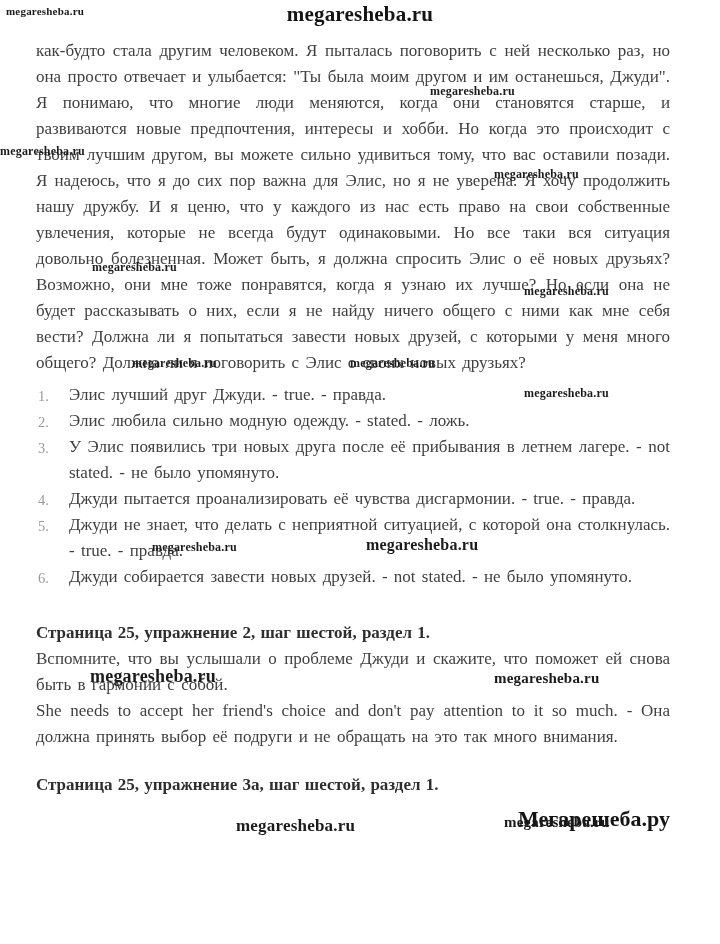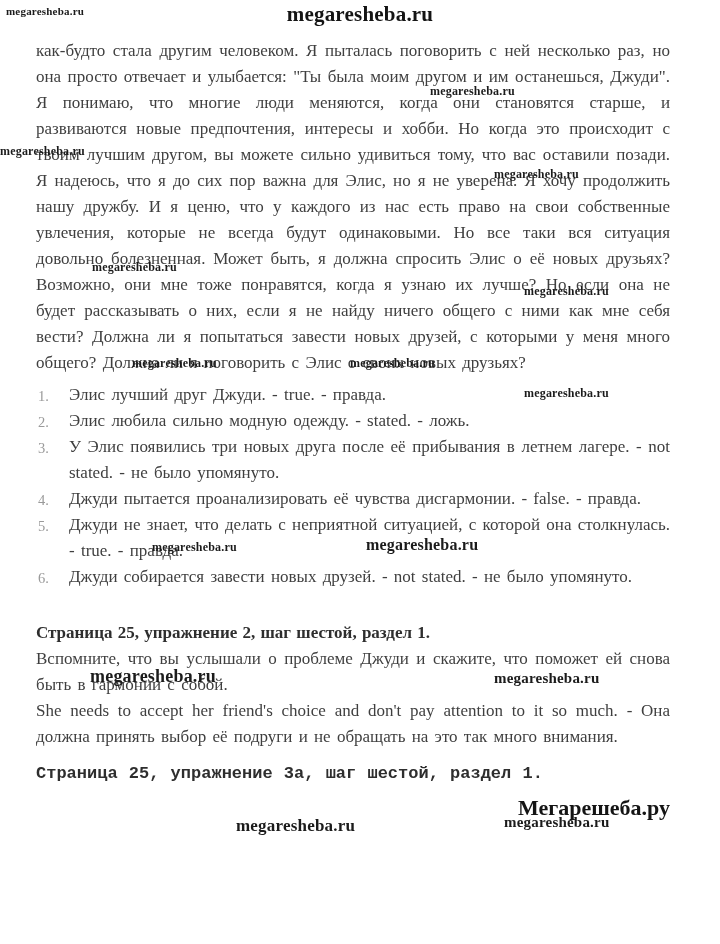--- a/index.html
+++ b/index.html
@@ -55,21 +55,21 @@
   .heading {
     margin: 0;
     font-size: 17px;
     line-height: 26px;
     font-weight: bold;
     color: #2e2e2e;
     text-align: left;
     word-spacing: 1px;
   }
   .heading-ex2 { margin-top: 30px; }
-  .heading-ex3 { margin-top: 11px; font-family: Liberation Mono, monospace; }
+  .heading-ex3 { margin-top: 22px; }
 
   .page-footer {
     margin-top: 8px;
     text-align: right;
     font-size: 22px;
     font-weight: bold;
     color: #141414;
   }
 
   .wm {
@@ -99,21 +99,21 @@
       <div class="list-item">
         <span class="list-num">2.</span>
         <span>Элис любила сильно модную одежду. - stated. - ложь.</span>
       </div>
       <div class="list-item">
         <span class="list-num">3.</span>
         <span>У Элис появились три новых друга после её прибывания в летнем лагере. - not stated. - не было упомянуто.</span>
       </div>
       <div class="list-item">
         <span class="list-num">4.</span>
-        <span>Джуди пытается проанализировать её чувства дисгармонии. - false. - правда.</span>
+        <span>Джуди пытается проанализировать её чувства дисгармонии. - true. - правда.</span>
       </div>
       <div class="list-item">
         <span class="list-num">5.</span>
         <span>Джуди не знает, что делать с неприятной ситуацией, с которой она столкнулась. - true. - правда.</span>
       </div>
       <div class="list-item">
         <span class="list-num">6.</span>
         <span>Джуди собирается завести новых друзей. - not stated. - не было упомянуто.</span>
       </div>
     </div>

